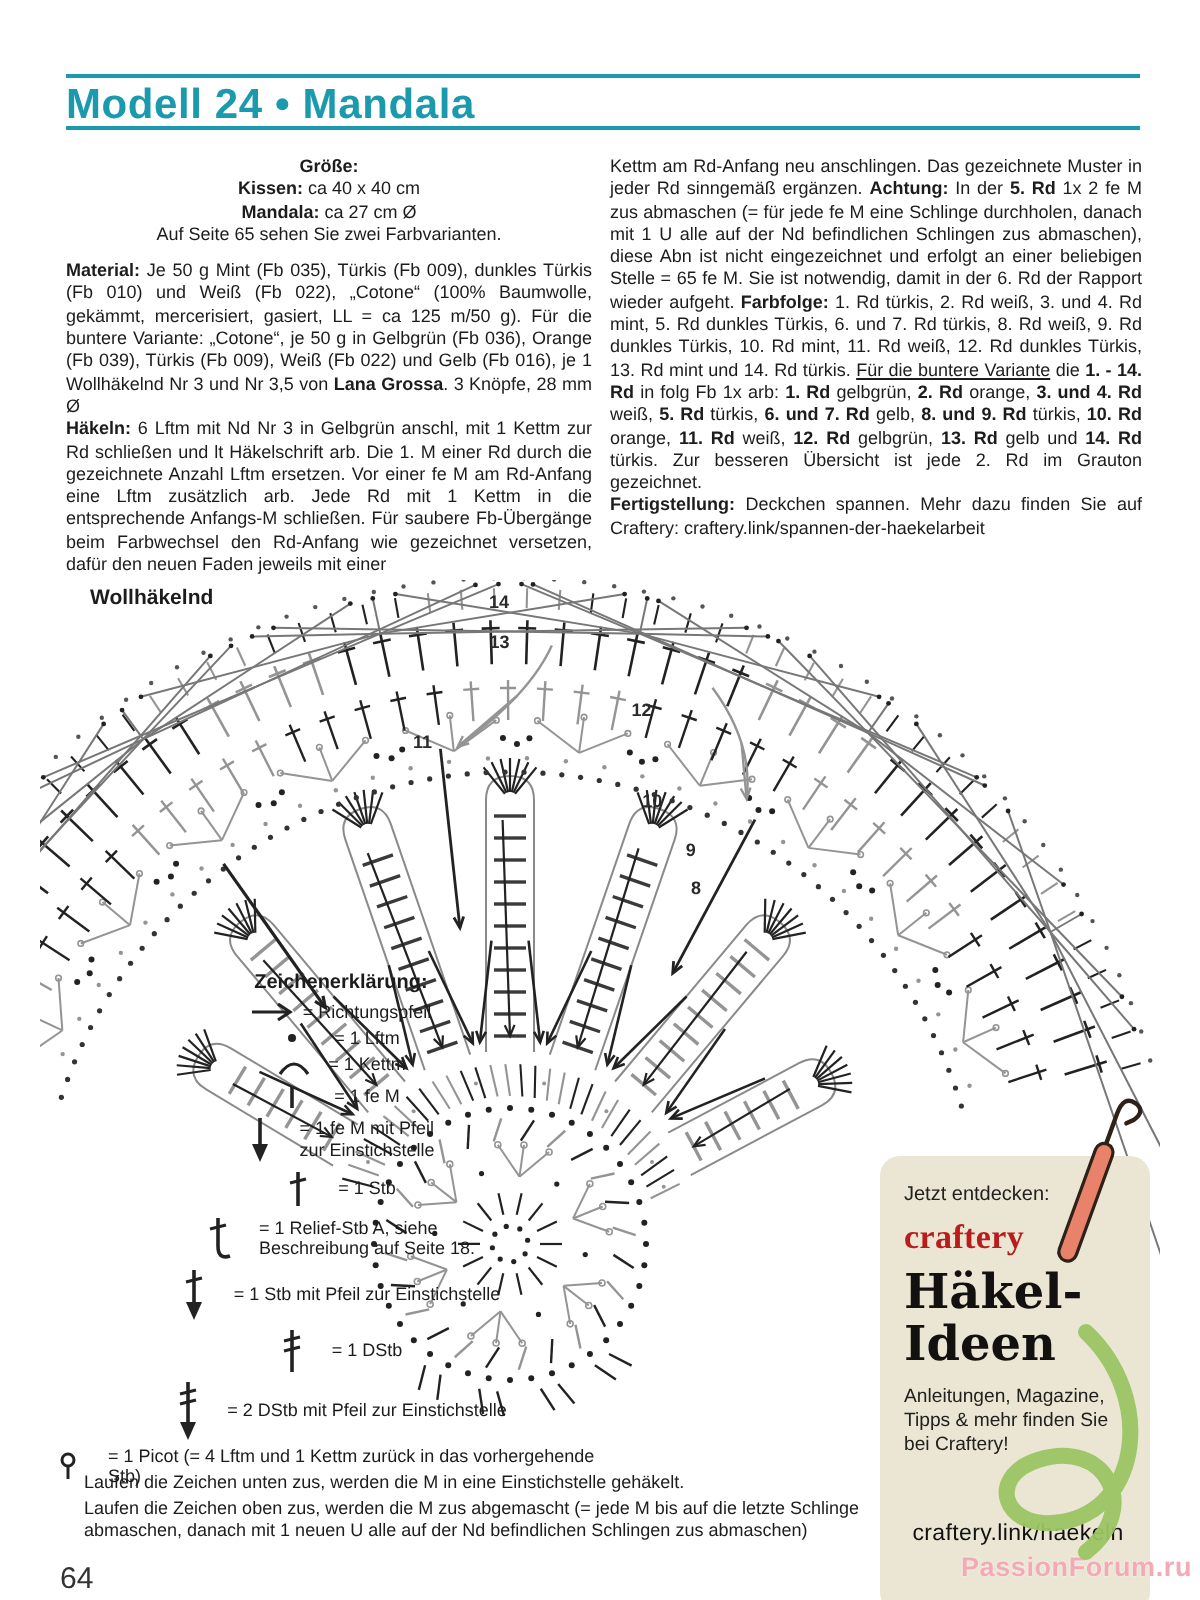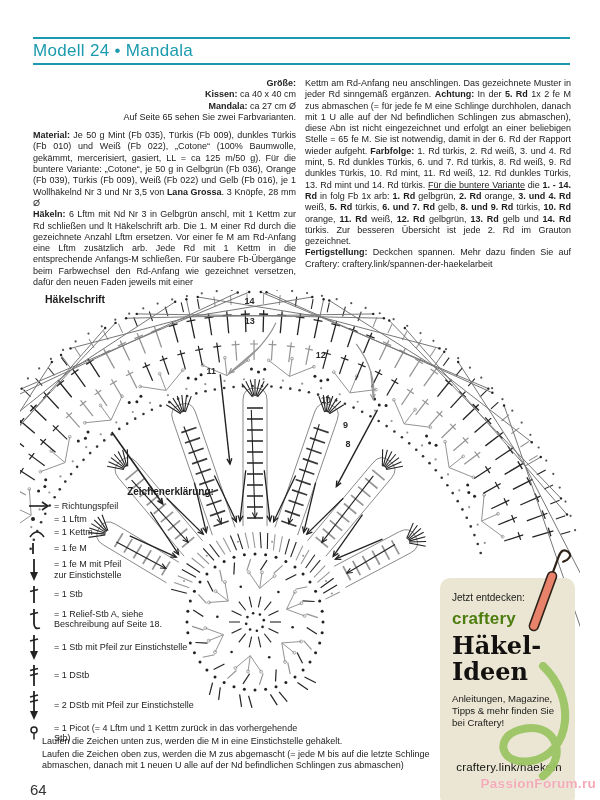--- a/index.html
+++ b/index.html
@@ -1,40 +1,40 @@
 <!DOCTYPE html>
 <html><head>
 <meta charset="utf-8">
 <style>
   html,body{margin:0;padding:0;background:#777;}
   .page{position:relative;width:600px;height:800px;background:#ffffff;overflow:hidden;
         font-family:"Liberation Sans",sans-serif;color:#1c1c1c;}
   .rule{position:absolute;left:33px;width:537px;height:2px;background:#1b9aae;}
-  .title{position:absolute;left:33px;top:41px;font-size:17px;font-weight:normal;color:#1b9aae;letter-spacing:.3px;}
+  .title{position:absolute;left:33px;top:41px;font-size:21px;font-weight:bold;color:#1b9aae;letter-spacing:.3px;}
   .col{position:absolute;font-size:9px;line-height:11.3px;text-align:justify;}
   .col p{margin:0;}
   .col p.gap{margin-top:7px;}
-  .col p.nojust{text-align:right;}
+  .col p.nojust{text-align:center;}
   .chart-label{position:absolute;left:45px;top:293px;font-size:10.5px;font-weight:bold;}
   #chart{position:absolute;left:20px;top:290px;}
   .legend{position:absolute;left:28px;top:486px;width:285px;background:transparent;}
   .legend-title{font-size:10px;font-weight:bold;margin-bottom:3px;text-align:center;}
-  .legend-row{display:flex;align-items:center;margin-bottom:2px;}
+  .legend-row{display:flex;align-items:center;margin-bottom:2px;justify-content:center;}
   .legend-ico{width:26px;flex:0 0 26px;display:flex;justify-content:flex-start;align-items:center;}
   .legend-txt{font-size:9px;line-height:10.5px;white-space:pre-line;}
   .notes{position:absolute;left:42px;top:736px;width:400px;font-size:9px;line-height:10.8px;}
   .notes p{margin:0 0 2px 0;}
   .pagenum{position:absolute;left:30px;top:781px;font-size:15px;color:#333;}
   .watermark{position:absolute;right:4px;top:776px;font-size:13.5px;font-weight:bold;
              color:#f2aab6;text-shadow:0 0 1px #ffffff;letter-spacing:.3px;}
   
   .ad-card{position:absolute;left:440px;top:578px;width:135px;height:228px;background:#eae6d3;
            border-radius:10px;box-sizing:border-box;padding:14px 10px 8px 12px;}
   .ad-eyebrow{font-size:10px;color:#20201e;position:relative;z-index:2;}
-  .ad-brand{font-size:17px;font-weight:bold;color:#4d7c0f;margin-top:6px;letter-spacing:.2px;position:relative;z-index:2;}
+  .ad-brand{font-size:17px;font-weight:bold;color:#b91c1c;margin-top:6px;letter-spacing:.2px;position:relative;z-index:2;font-family:Liberation Serif, serif;}
   .ad-headline{font-family:"DejaVu Serif",serif;font-weight:bold;font-size:24px;line-height:26px;
                color:#12110f;margin-top:4px;position:relative;z-index:2;}
   .ad-body{font-size:9.6px;line-height:12px;color:#20201e;margin-top:8px;position:relative;z-index:2;}
   .ad-loop{position:absolute;right:-2px;bottom:24px;z-index:1;}
   .ad-hook{position:absolute;left:524px;top:540px;z-index:3;}
   .ad-link{position:absolute;left:436px;top:761px;width:146px;text-align:center;
            font-size:11.5px;color:#12110f;letter-spacing:.2px;}
 </style>
 </head>
 <body>
@@ -941,21 +941,21 @@
       <line x1="350.77239812322125" y1="81.67409542346077" x2="353.3068338220445" y2="109.49720659955042" stroke="#949494" stroke-width="1.2"></line>
       <path d="M350.37337103360284,104.26320277180746 L353.3068338220445,109.49720659955042 L355.24632140000085,103.81932073111726" fill="none" stroke="#949494" stroke-width="1.2"></path>
       <text x="327.9553694316064" y="157.1763766139325" font-size="9" font-family="Liberation Sans, sans-serif" fill="#2a2a2a" font-weight="bold" text-anchor="middle">8</text>
       <text x="325.44030801250966" y="138.05013357415692" font-size="9" font-family="Liberation Sans, sans-serif" fill="#2a2a2a" font-weight="bold" text-anchor="middle">9</text>
       <text x="306.07390870623794" y="113.25700125211469" font-size="9" font-family="Liberation Sans, sans-serif" fill="#2a2a2a" font-weight="bold" text-anchor="middle">10</text>
       <text x="191.24065922793358" y="83.82844624092357" font-size="9" font-family="Liberation Sans, sans-serif" fill="#2a2a2a" font-weight="bold" text-anchor="middle">11</text>
       <text x="300.8027556031097" y="68.07956245292894" font-size="9" font-family="Liberation Sans, sans-serif" fill="#2a2a2a" font-weight="bold" text-anchor="middle">12</text>
       <text x="229.79918288168952" y="34.04538684339542" font-size="9" font-family="Liberation Sans, sans-serif" fill="#2a2a2a" font-weight="bold" text-anchor="middle">13</text>
       <text x="229.45013475294385" y="14.04843294026756" font-size="9" font-family="Liberation Sans, sans-serif" fill="#2a2a2a" font-weight="bold" text-anchor="middle">14</text>
     </svg>
-  <div class="chart-label">Häkelschrift</div>
+  <div class="chart-label">Wollhäkelnd</div>
 
   <div class="legend">
     <div class="legend-title">Zeichenerklärung:</div>
     <div id="legend-items">
         <div class="legend-row">
           <span class="legend-ico">
             <svg width="24" height="12" viewBox="0 0 24 12">
               <line x1="1" y1="6" x2="19" y2="6" stroke="#222" stroke-width="1.6"></line>
               <path d="M14,2 L20,6 L14,10" fill="none" stroke="#222" stroke-width="1.6"></path>
             </svg>

